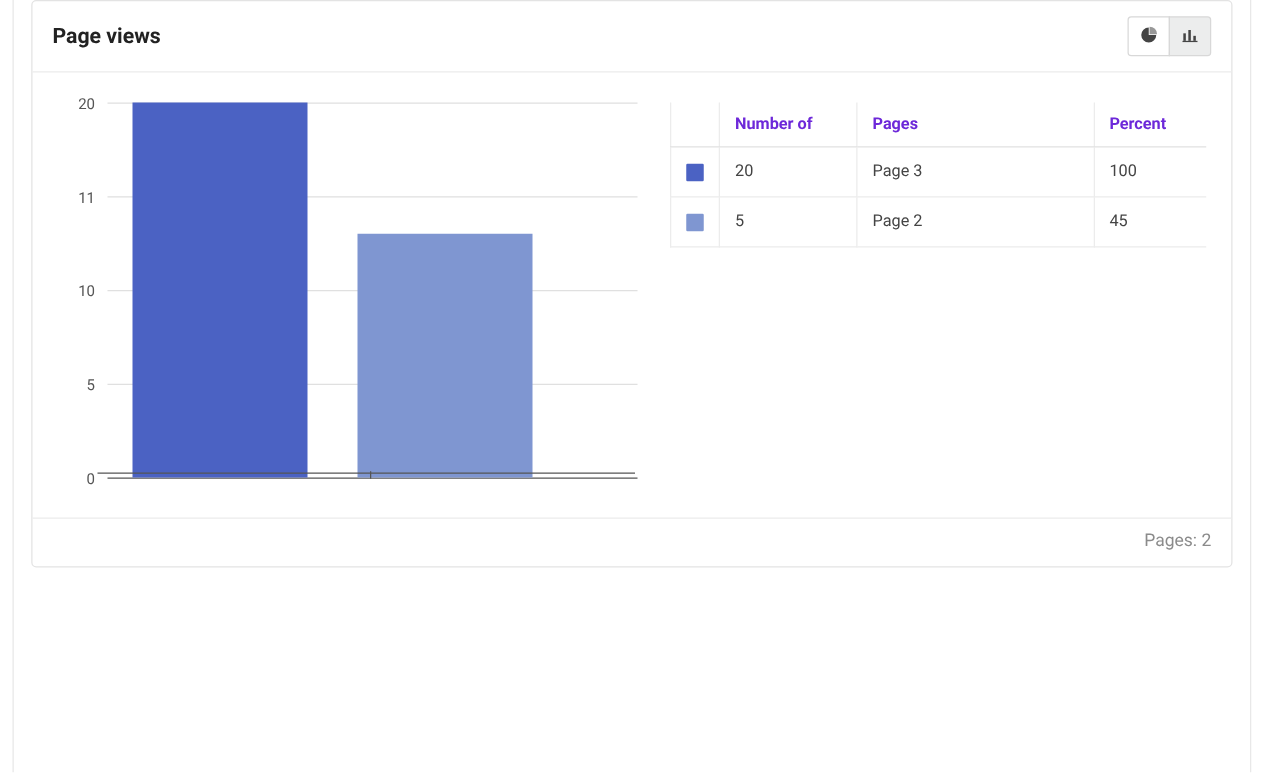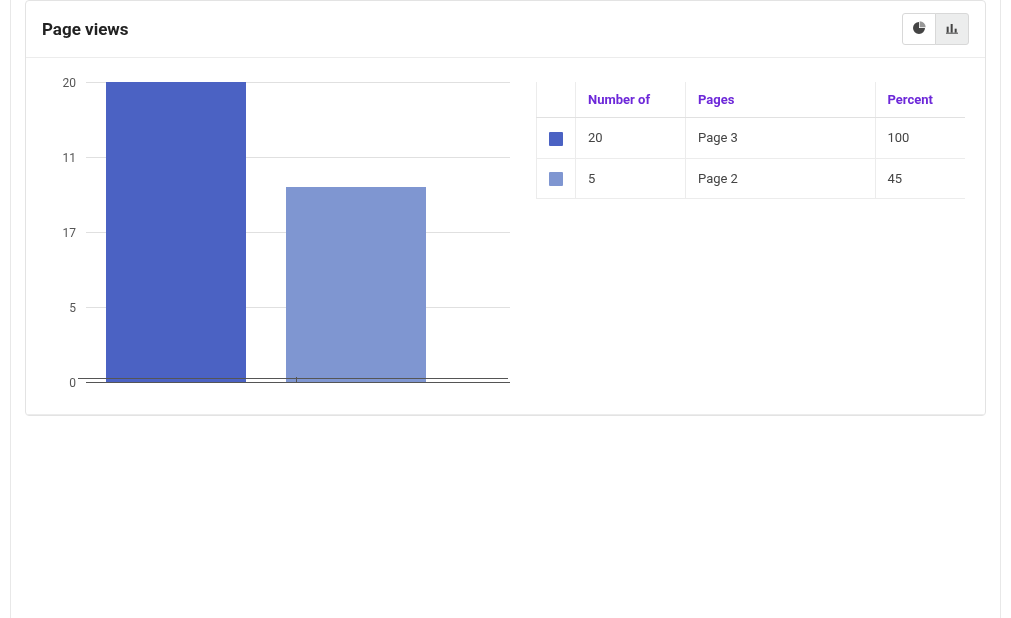--- a/index.html
+++ b/index.html
@@ -191,21 +191,21 @@
       <div class="chart-col">
         <div class="chart" id="chart" style="height: 300px;">
           <div class="grid" id="grid">
               <div class="grid-line zero" style="top: 100%;">
                 <span class="tick-label">0</span>
               </div>
               <div class="grid-line" style="top: 75%;">
                 <span class="tick-label">5</span>
               </div>
               <div class="grid-line" style="top: 50%;">
-                <span class="tick-label">17</span>
+                <span class="tick-label">10</span>
               </div>
               <div class="grid-line" style="top: 25%;">
                 <span class="tick-label">11</span>
               </div>
               <div class="grid-line" style="top: 0%;">
                 <span class="tick-label">20</span>
               </div>
             </div>
           <div class="bars" id="bars">
               <div class="bar" title="Page 1: 20" style="height: 100%; background: rgb(75, 98, 195);"></div>
@@ -238,15 +238,19 @@
                 <td>5</td>
                 <td>Page 2</td>
                 <td>45</td>
               </tr>
             </tbody>
         </table>
       </div>
 
     </div>
 
+    <div class="card-footer">
+      <span>Pages:</span>&nbsp;
+      <span>2</span>
+    </div>
 
   </div>
 </div>
 
 </body></html>

